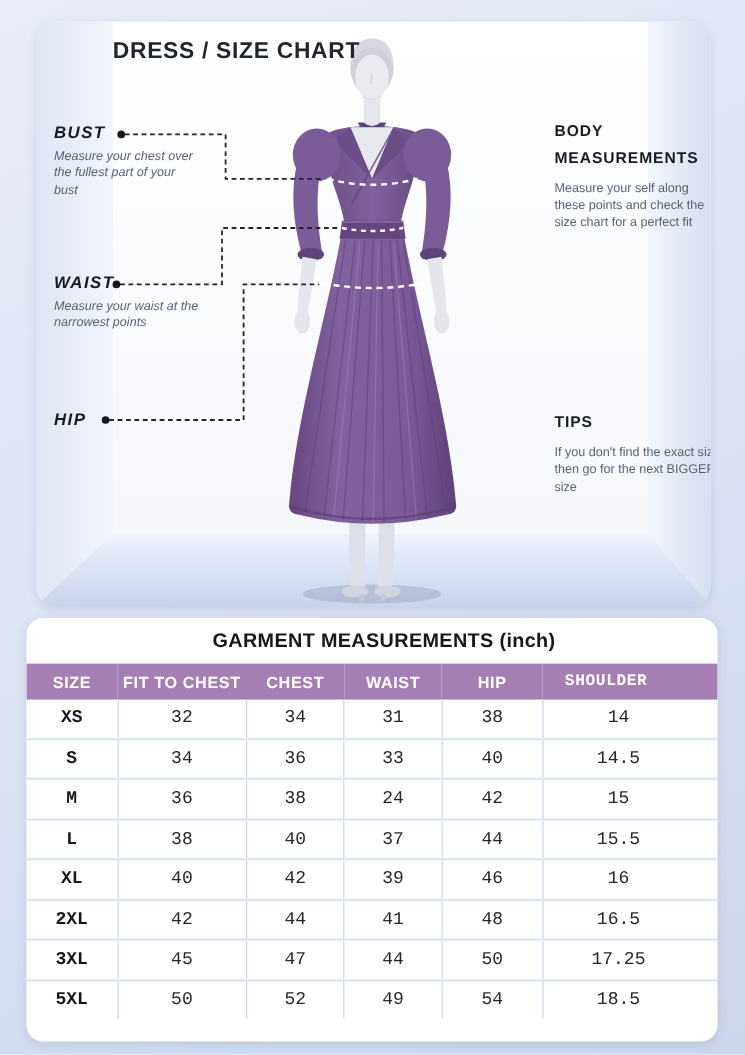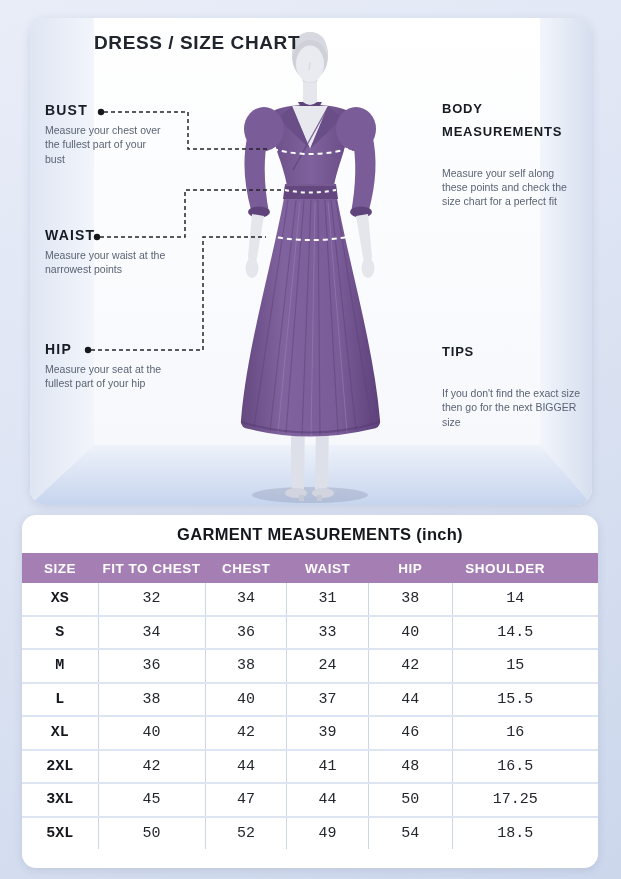--- a/index.html
+++ b/index.html
@@ -10,41 +10,41 @@
   
   .scene-card{position:absolute;left:30px;top:18px;width:562px;height:487px;
               border-radius:16px;overflow:hidden;background:#f2f5fb;
               box-shadow:0 2px 8px rgba(110,122,155,.20);}
   .scene-svg{position:absolute;left:0;top:0;display:block;}
   .scene-title{position:absolute;left:64px;top:14px;font-size:19px;font-weight:700;
                color:#20252e;letter-spacing:.6px;}
   .badge{position:absolute;top:8px;right:12px;background:var(--accent,#a57fb4);color:#fff;
          font-weight:700;font-size:13px;letter-spacing:1.1px;padding:8px 14px;border-radius:8px;}
 
-  .mp{position:absolute;left:15px;width:122px;}
+  .mp{position:absolute;left:15px;width:122px;font-style:italic;}
   .mp-label{font-size:14px;font-weight:700;color:#171b23;letter-spacing:1.2px;}
   .mp-desc{margin-top:5px;font-size:10.5px;line-height:1.38;color:#5b6374;}
   .mp-bust{top:84px;}  .mp-waist{top:209px;}  .mp-hip{top:323px;}
 
-  .note{position:absolute;left:412px;width:138px;}
+  .note{position:absolute;left:432px;width:138px;}
   .note-label{font-size:13px;font-weight:700;color:#171b23;letter-spacing:.8px;
               line-height:1.75;width:112px;}
-  .note-desc{margin-top:22px;font-size:10.5px;line-height:1.38;color:#5b6374;}
+  .note-desc{margin-top:6px;font-size:10.5px;line-height:1.38;color:#5b6374;}
   .note-body{top:80px;}  .note-tips{top:323px;}
 
   
   .table-card{position:absolute;left:22px;top:515px;width:576px;height:353px;
               background:#ffffff;border-radius:14px;overflow:hidden;
               box-shadow:0 2px 8px rgba(110,122,155,.20);}
   .table-title{height:38px;display:flex;align-items:center;justify-content:center;
                font-size:16.5px;font-weight:700;color:#14171d;letter-spacing:.3px;margin-left:20px;}
   table{width:100%;border-collapse:collapse;table-layout:fixed;}
   thead th{background:var(--accent,#a57fb4);color:#fff;font-size:13.5px;font-weight:700;
            letter-spacing:.5px;height:30px;padding:0;}
-  thead th:last-child{padding-right:40px;}
+  thead th:last-child{padding-right:40px;font-family:Liberation Mono, monospace;}
   tbody td{text-align:center;font-size:15px;color:#23262c;height:31.5px;padding:0;
            border-top:2px solid #dde5f2;font-family:Liberation Mono, monospace;}
   tbody td:last-child{padding-right:20px;}
   tbody tr:first-child td{border-top:none;}
   tbody td + td{border-left:1.5px solid #ccd6e8;margin-top:47px;}
   tbody td:first-child{font-weight:700;color:#15181e;}
 </style>
 </head>
 <body>
 
@@ -168,21 +168,20 @@
     <div class="mp mp-bust">
       <div class="mp-label">BUST</div>
       <div class="mp-desc">Measure your chest over the fullest part of your bust</div>
     </div>
     <div class="mp mp-waist">
       <div class="mp-label">WAIST</div>
       <div class="mp-desc">Measure your waist at the narrowest points</div>
     </div>
     <div class="mp mp-hip">
       <div class="mp-label">HIP</div>
-      <div class="mp-desc">Measure your seat at the fullest part of your hip</div>
     </div>
 
     <div class="note note-body">
       <div class="note-label">BODY MEASUREMENTS</div>
       <div class="note-desc">Measure your self along these points and check the size chart for a perfect fit</div>
     </div>
     <div class="note note-tips">
       <div class="note-label">TIPS</div>
       <div class="note-desc">If you don't find the exact size then go for the next BIGGER size</div>
     </div>

